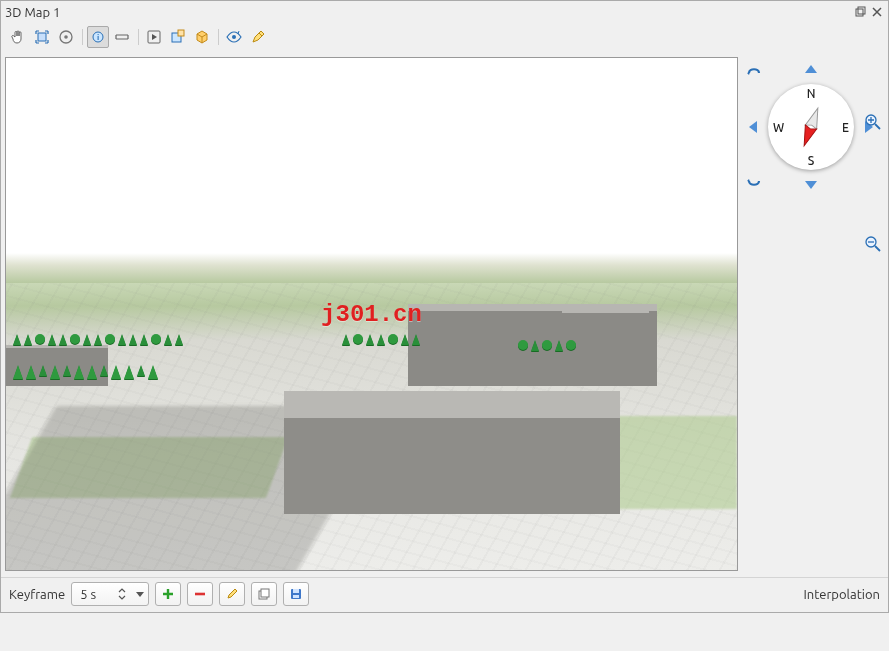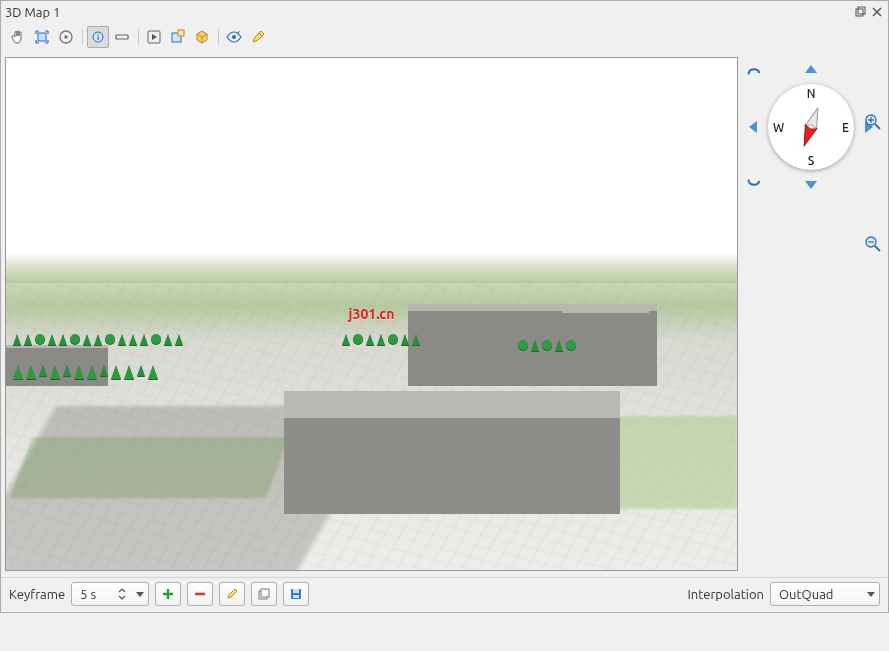--- a/index.html
+++ b/index.html
@@ -47,21 +47,21 @@
   .b-strip > div::before{ content:""; display:block; height:30%; background:#bdbcb8;}
   .shadow-big { position:absolute; left:0; top:68%; width:46%; height:34%;
      background:rgba(60,60,55,0.22); filter: blur(2px); transform: skewX(-30deg);}
 
   .tree-row { position:absolute; display:flex; gap:3px; }
   .tree { width:0; height:0; border-left:5px solid transparent; border-right:5px solid transparent; border-bottom:14px solid #2f9a3f; filter:drop-shadow(0 1px 0 #186b24);}
   .tree.sm{ border-left-width:4px;border-right-width:4px;border-bottom-width:11px; border-bottom-color:#2a8f3a;}
   .tree.rd{ width:10px;height:10px;border:none;background:#2f9a3f;border-radius:50%; border-bottom:0;}
   .tr1 { left:1%; top:60%; } .tr2 { left:1%; top:54%; } .tr3 { left:46%; top:54%; } .tr4 { left:70%; top:55%; }
 
-  .watermark { position:absolute; left:50%; top:50%; transform:translate(-50%,-50%); color:#e02020; font-weight:bold; font-size:14px; text-shadow:0 1px 0 rgba(255,255,255,0.4); pointer-events:none;}
+  .watermark { position:absolute; left:50%; top:50%; transform:translate(-50%,-50%); color:#e02020; font-weight:bold; font-size:24px; text-shadow:0 1px 0 rgba(255,255,255,0.4); pointer-events:none;font-family:Liberation Mono, monospace;}
 
   .navpanel { width: 150px; padding: 6px 6px 6px 2px; display:flex; flex-direction:column; align-items:center; gap:6px; }
   .nav-grid { display:grid; grid-template-columns: 26px 88px 26px; grid-template-rows: 26px 88px 26px; align-items:center; justify-items:center; }
   .nav-btn { width:22px; height:22px; display:flex; align-items:center; justify-content:center; cursor:pointer; border-radius:2px; }
   .compass { width:86px; height:86px; border-radius:50%; background:#fff; box-shadow: 0 1px 4px rgba(0,0,0,0.35); position:relative; }
   .compass span { position:absolute; font-size:12px; font-weight:500; color:#222; }
   .c-n{ top:3px; left:50%; transform:translateX(-50%);} .c-s{ bottom:3px; left:50%; transform:translateX(-50%);} .c-e{ right:5px; top:50%; transform:translateY(-50%);} .c-w{ left:5px; top:50%; transform:translateY(-50%);}
   .needle { position:absolute; left:50%; top:50%; transform:translate(-50%,-50%) rotate(20deg); }
   .zoom-col { position:absolute; right:4px; top:60px; display:flex; flex-direction:column; gap:100px; }
 
@@ -348,22 +348,17 @@
         <svg width="14" height="14" viewBox="0 0 14 14">
             <rect x="2" y="2" width="10" height="10" rx="1" fill="#3e77c9"></rect>
             <rect x="4" y="2" width="6" height="4" fill="#cfe3ff"></rect>
             <rect x="4" y="8" width="6" height="3" fill="#cfe3ff"></rect>
           </svg>
       </div>
 
       <div class="spacer"></div>
 
       <label>Interpolation</label>
-      <div class="combo" style="min-width:110px;">
-        <span>OutQuad</span>
-        <div style="flex:1"></div>
-        <div class="caret"></div>
-      </div>
     </div>
 
   </div>
 
 </div>
 
 </body></html>

